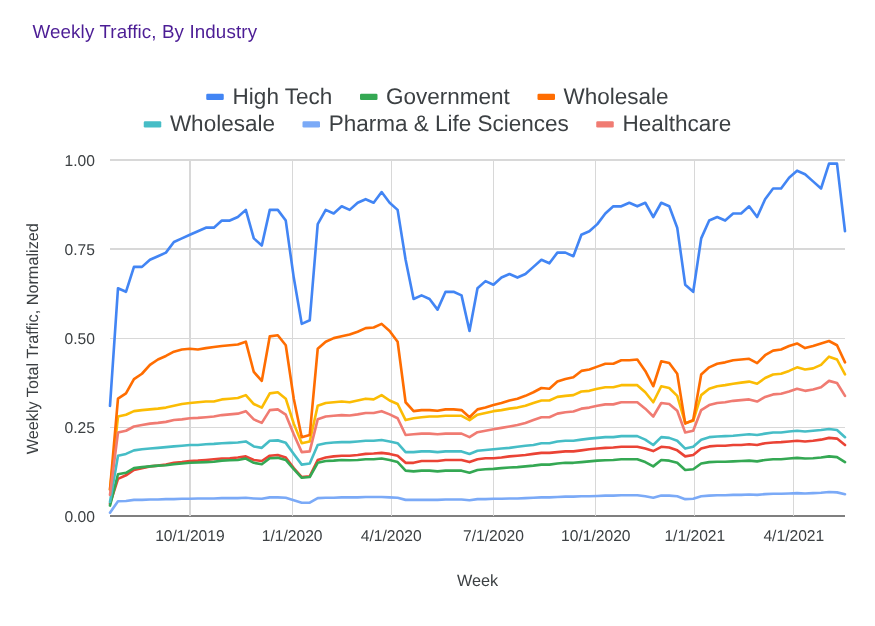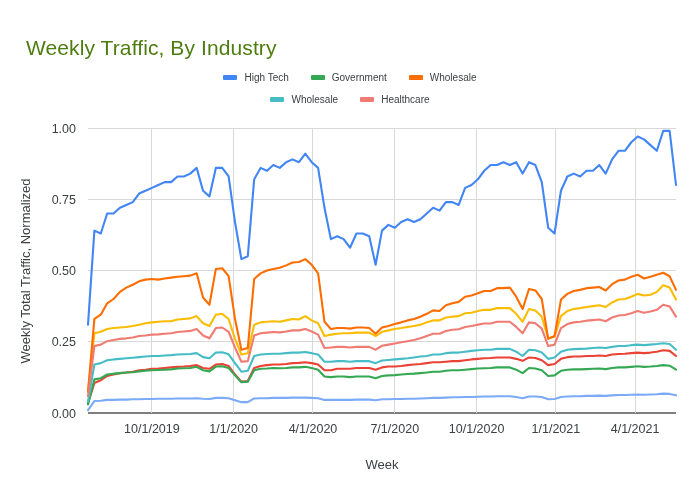--- a/index.html
+++ b/index.html
@@ -14,23 +14,23 @@
   #chart-root {
     position: relative;
     width: 700px;
     height: 501px;
     background: #ffffff;
     overflow: hidden;
   }
   .chart-title {
     position: absolute;
     left: 26px;
-    top: 36px;
-    font-size: 21px;
-    color: #4d7c0f;
+    top: 17px;
+    font-size: 15px;
+    color: #4c1d95;
     letter-spacing: 0.1px;
     white-space: nowrap;
   }
   .legend {
     position: absolute;
     left: 0;
     top: 66px;
     width: 700px;
   }
   .legend-row {
@@ -46,21 +46,21 @@
     white-space: nowrap;
   }
   .legend-swatch {
     width: 14px;
     height: 5px;
     border-radius: 1px;
     margin-right: 7px;
     flex: 0 0 auto;
   }
   .legend-label {
-    font-size: 10px;
+    font-size: 18px;
     color: #3c4043;
   }
   .plot-svg {
     position: absolute;
     left: 0;
     top: 0;
   }
   .y-tick-label {
     font-size: 12.5px;
     fill: #3c4043;
@@ -111,20 +111,24 @@
           <span class="legend-swatch" style="background: rgb(255, 109, 1);"></span>
           <span class="legend-label">Wholesale</span>
         </div>
       </div>
     <div class="legend-row">
         <div class="legend-item">
           <span class="legend-swatch" style="background: rgb(70, 189, 198);"></span>
           <span class="legend-label">Wholesale</span>
         </div>
         <div class="legend-item">
+          <span class="legend-swatch" style="background: rgb(123, 170, 247);"></span>
+          <span class="legend-label">Pharma &amp; Life Sciences</span>
+        </div>
+        <div class="legend-item">
           <span class="legend-swatch" style="background: rgb(240, 123, 114);"></span>
           <span class="legend-label">Healthcare</span>
         </div>
       </div>
   </div>
 
   <svg class="plot-svg" width="700" height="501">
     <g>
         <line x1="88" x2="676" y1="413" y2="413" class="axis-line"></line>
         <line x1="88" x2="676" y1="341.75" y2="341.75" class="gridline"></line>

